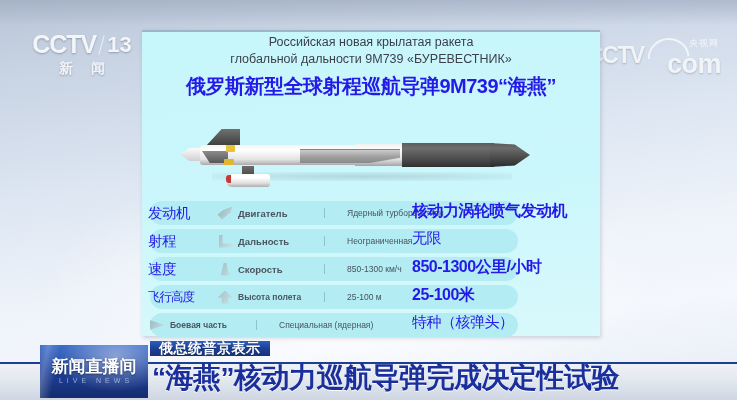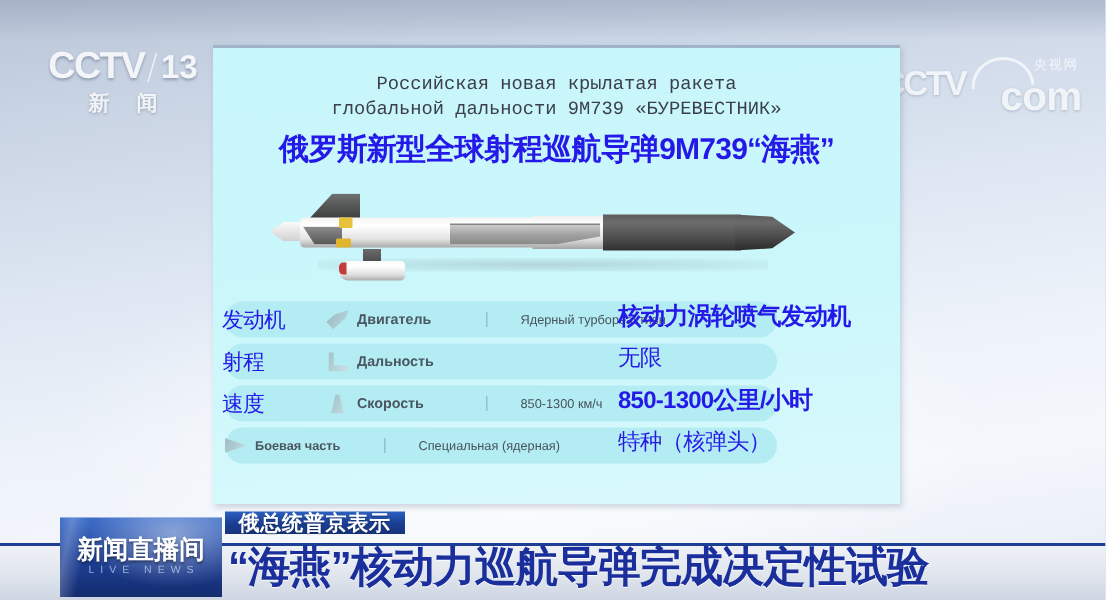--- a/index.html
+++ b/index.html
@@ -88,22 +88,22 @@
     position: absolute; left: 142px; top: 30px;
     width: 458px; height: 306px;
     background: linear-gradient(175deg, #c7f6fb 0%, #cbf7fb 55%, #d9f9fc 100%);
     border-top: 2px solid #9fb4c8;
     box-shadow: 1px 2px 4px rgba(120,135,160,0.35);
   }
 
   .title-ru {
     text-align: center; color: #3b3f4a;
     font-size: 12.5px; line-height: 17px; font-weight: normal;
-    padding-top: 16px;
-    font-family: Liberation Mono, monospace;
+    padding-top: 2px;
+    font-family: Liberation Sans, sans-serif;
   }
   .title-cn {
     text-align: center; color: #2419e8;
     font-size: 20px; font-weight: bold; line-height: 24px;
     margin-top: 6px; letter-spacing: -0.5px;
   }
 
   
   .missile-wrap { position: absolute; left: 30px; top: 96px; width: 400px; height: 64px; }
   .missile { position: absolute; left: 8px; top: 14px; width: 345px; height: 26px; }
@@ -345,34 +345,45 @@
         <div class="c-zh big">核动力涡轮喷气发动机</div>
       </div>
 
       <div class="row">
         <div class="pill"></div>
         <div class="c-cn">射程</div>
         <div class="c-icon">
             <span class="ic ic-range"></span>
           </div>
         <div class="c-ru">Дальность</div>
+        <div class="c-val">Неограниченная</div>
         <div class="c-zh">无限</div>
       </div>
 
       <div class="row">
         <div class="pill"></div>
         <div class="c-cn">速度</div>
         <div class="c-icon">
             <span class="ic ic-speed"></span>
           </div>
         <div class="c-ru">Скорость</div>
         <div class="c-val">850-1300 км/ч</div>
         <div class="c-zh big">850-1300公里/小时</div>
       </div>
 
+      <div class="row">
+        <div class="pill"></div>
+        <div class="c-cn tight">飞行高度</div>
+        <div class="c-icon">
+            <span class="ic ic-alt"></span>
+          </div>
+        <div class="c-ru sm">Высота полета</div>
+        <div class="c-val">25-100 м</div>
+        <div class="c-zh big">25-100米</div>
+      </div>
 
       <div class="row">
         <div class="pill"></div>
         <div class="c-icon">
             <span class="ic ic-warhead"></span>
           </div>
         <div class="c-ru sm">Боевая часть</div>
         <div class="c-val">Специальная (ядерная)</div>
         <div class="c-zh">特种（核弹头）</div>
       </div>

